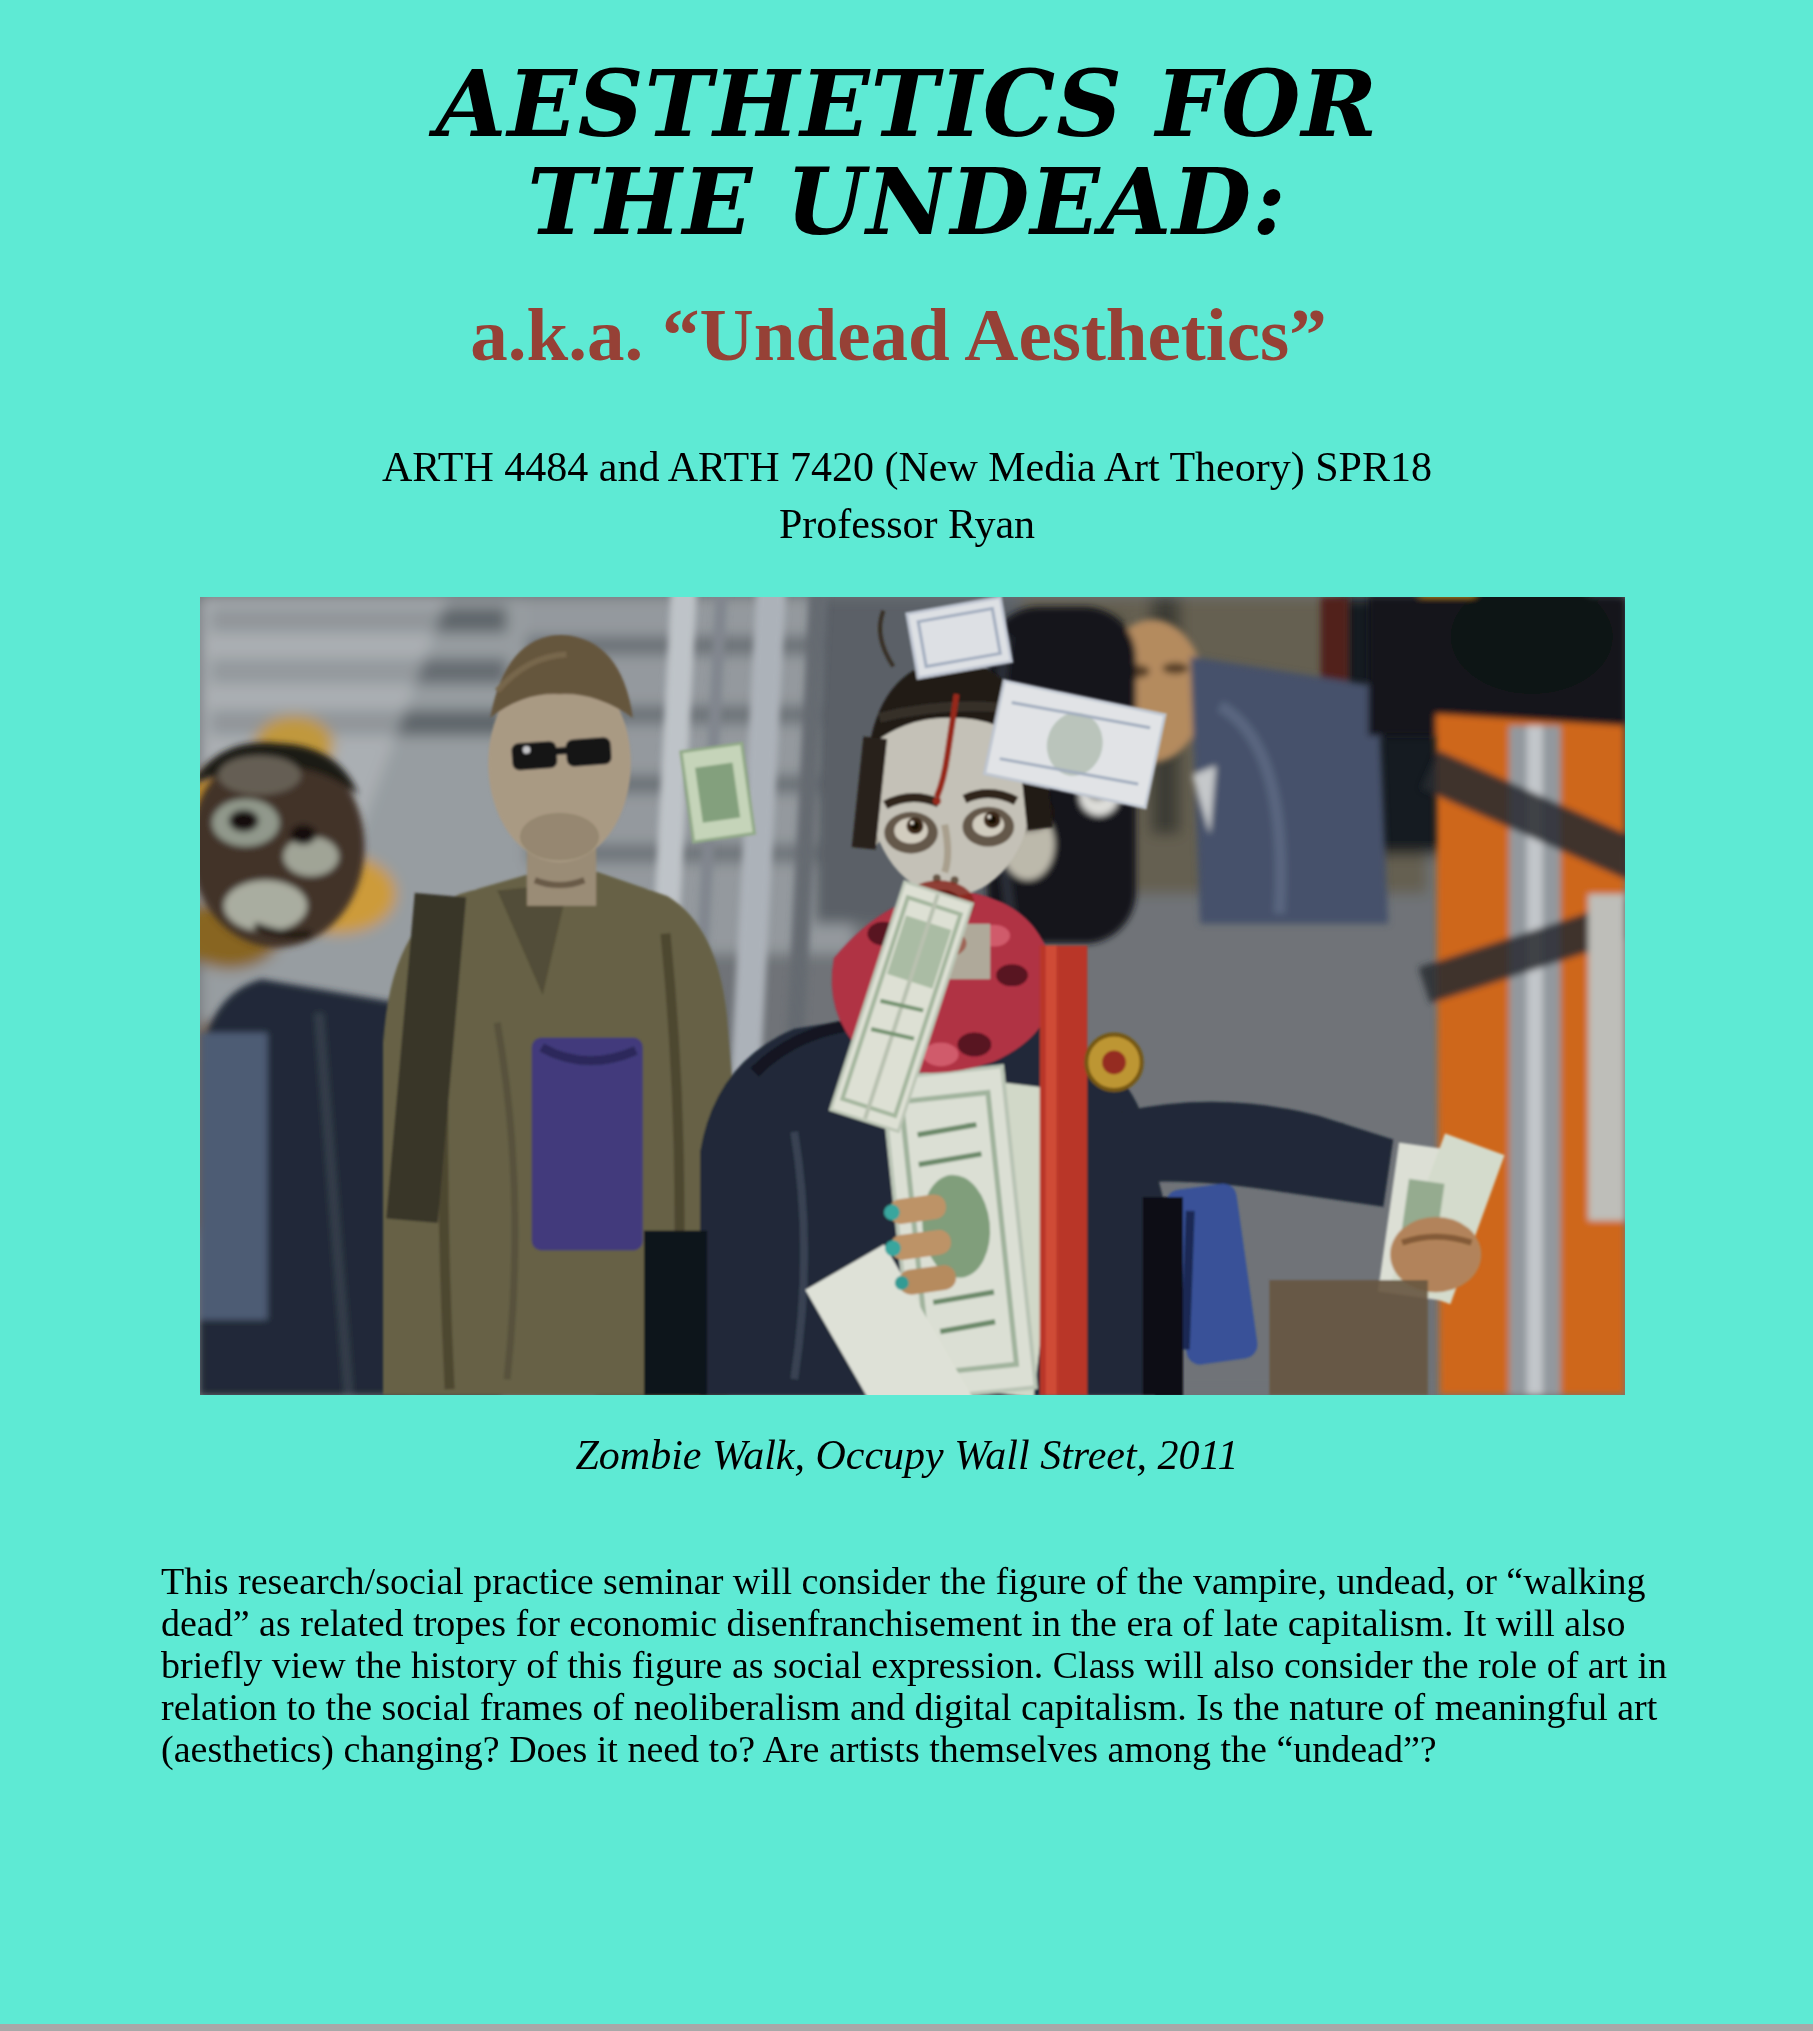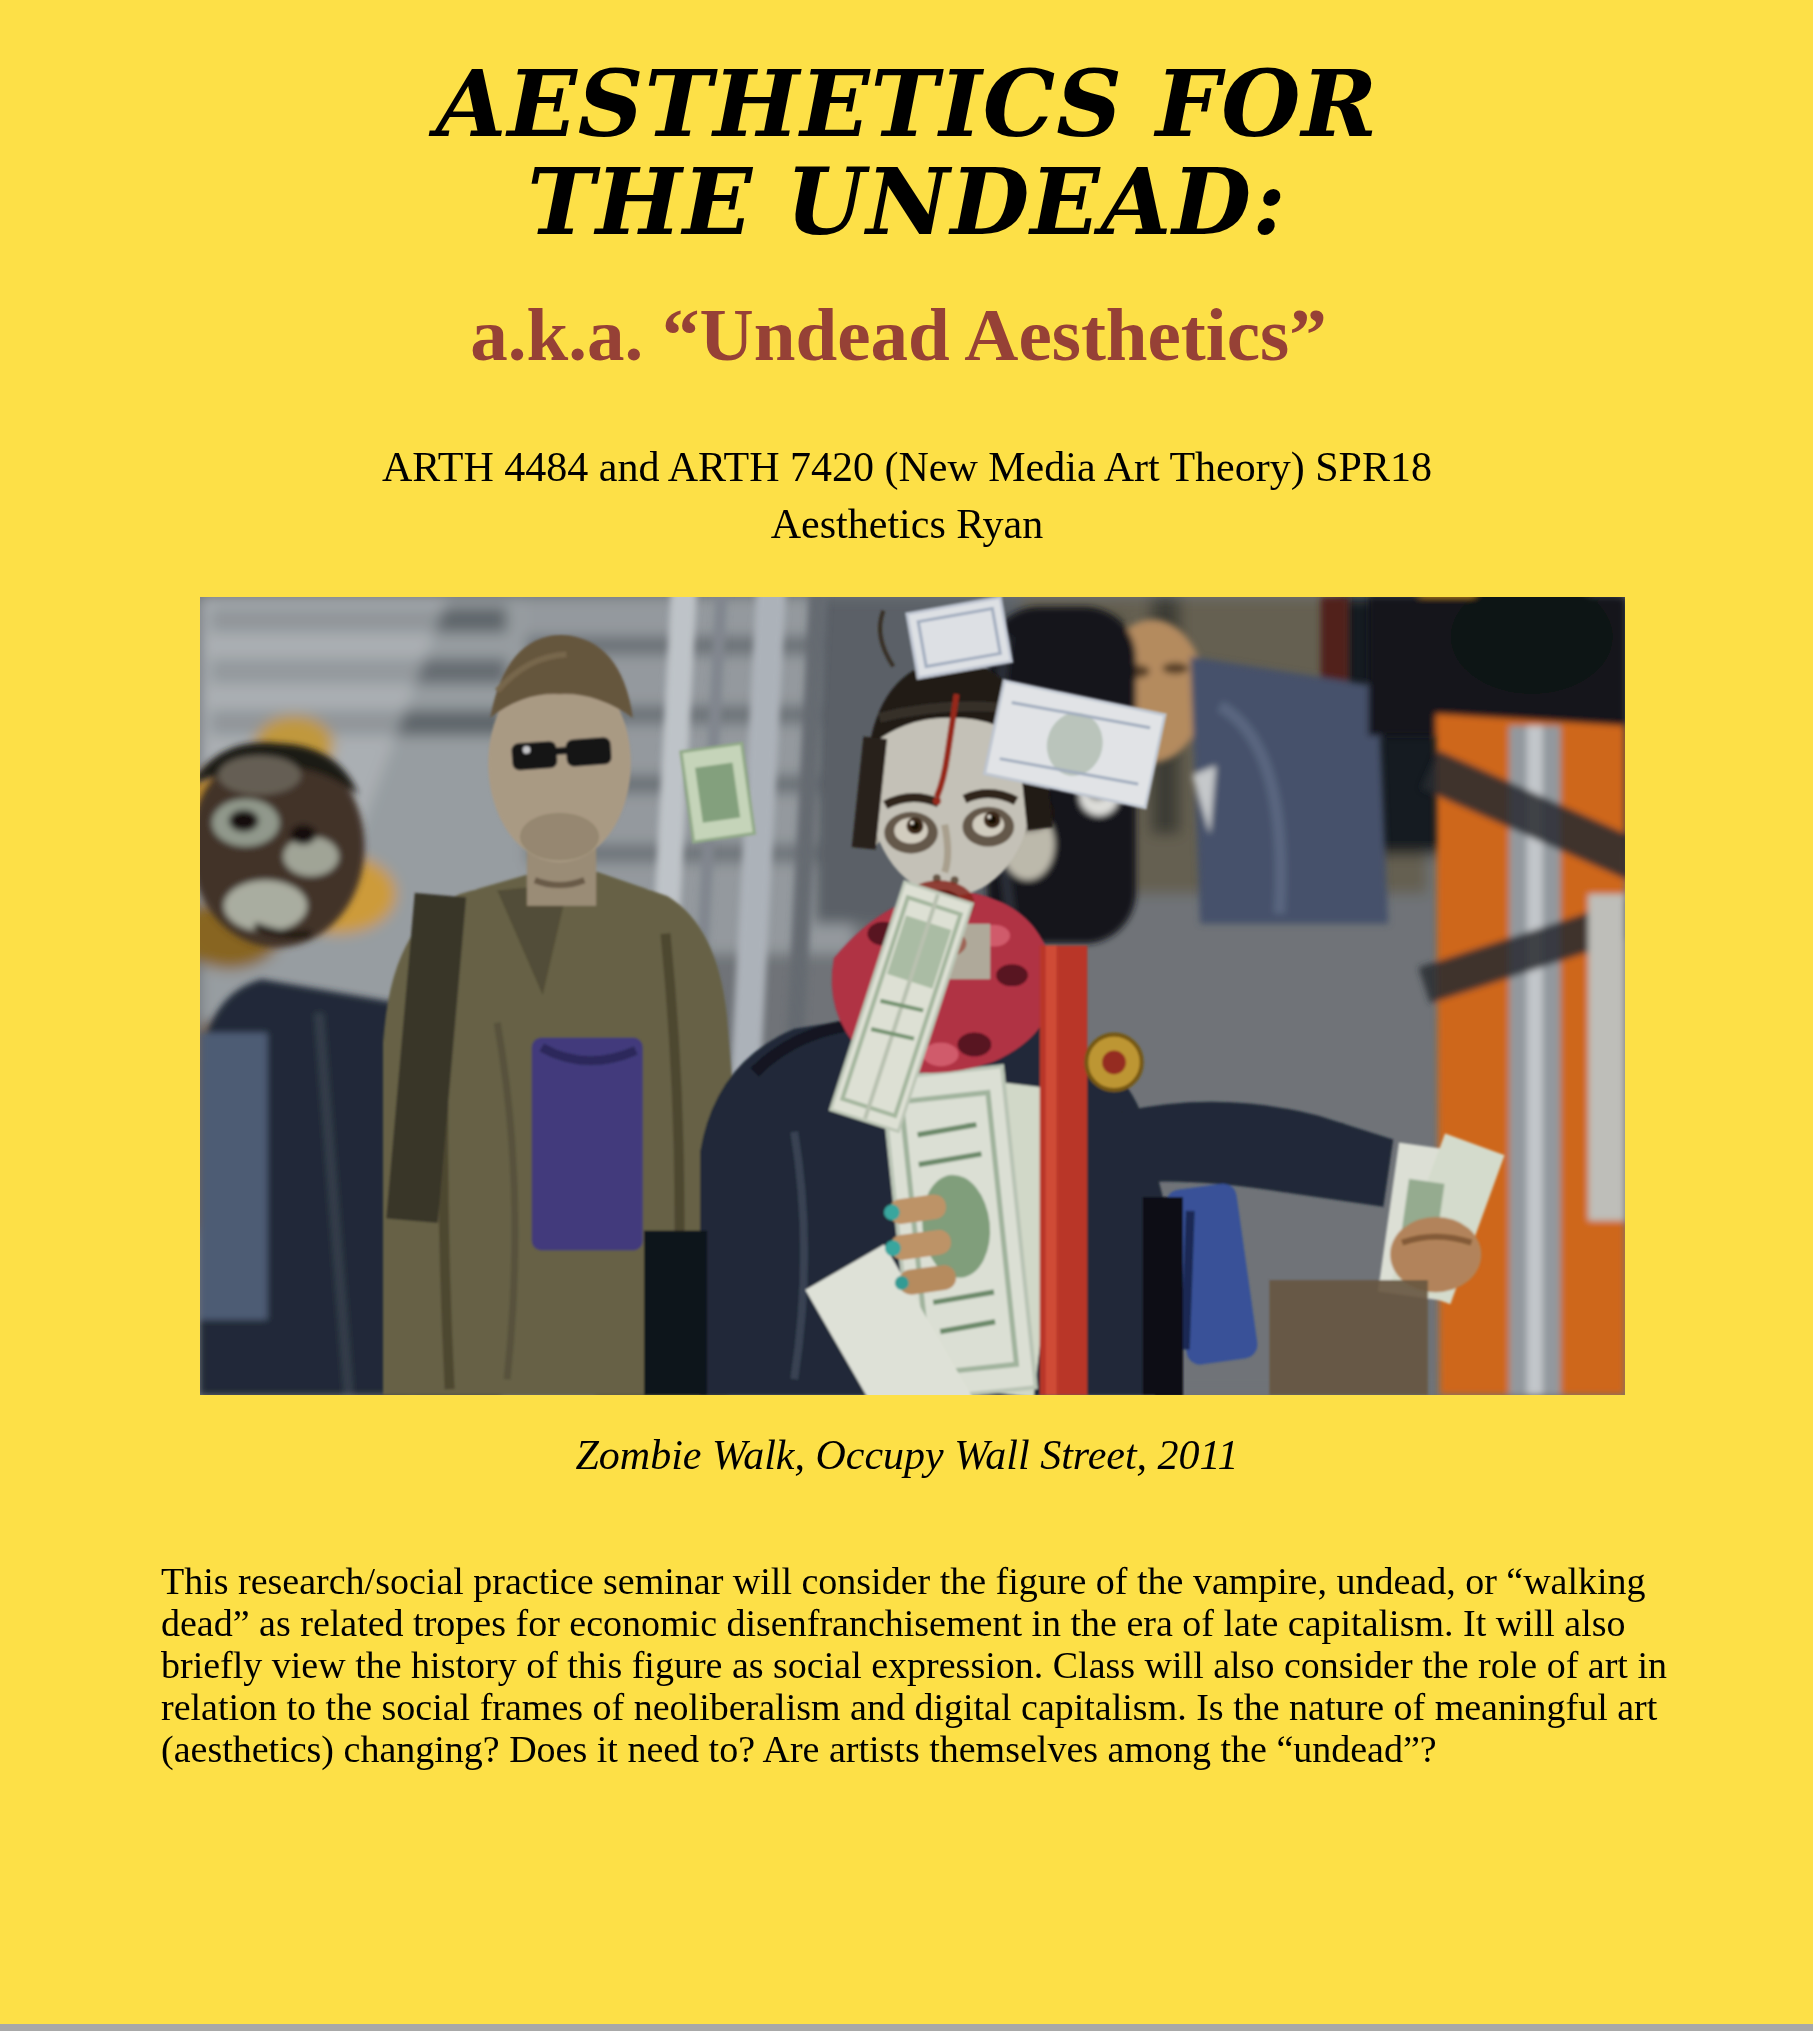--- a/index.html
+++ b/index.html
@@ -1,20 +1,20 @@
 <!DOCTYPE html>
 <html><head>
 <meta charset="utf-8">
 <style>
   html, body { margin: 0; padding: 0; background: #ffffff; }
   .page {
     position: relative;
     width: 1814px;
     height: 2032px;
-    background: #fde047;
+    background: #5eead4;
     overflow: hidden;
     font-family: "Liberation Serif", serif;
     color: #000000;
   }
   .title {
     margin: 0;
     padding-top: 55px;
     text-align: center;
     font-family: "DejaVu Serif", serif;
     font-weight: bold;
@@ -80,21 +80,21 @@
 
   <h1 class="title">
     <span class="title-line">AESTHETICS FOR</span>
     <span class="title-line">THE UNDEAD:</span>
   </h1>
 
   <h2 class="subtitle">a.k.a. “Undead Aesthetics”</h2>
 
   <div class="course">
     <div>ARTH 4484 and ARTH 7420 (New Media Art Theory) SPR18</div>
-    <div>Aesthetics Ryan</div>
+    <div>Professor Ryan</div>
   </div>
 
   <figure class="photo-fig">
     <div class="photo">
 
       <svg viewBox="0 0 1439 806" width="1425" height="798" xmlns="http://www.w3.org/2000/svg">
         <defs>
           <filter id="b6" x="-20%" y="-20%" width="140%" height="140%">
               <feGaussianBlur stdDeviation="7"></feGaussianBlur>
             </filter>

